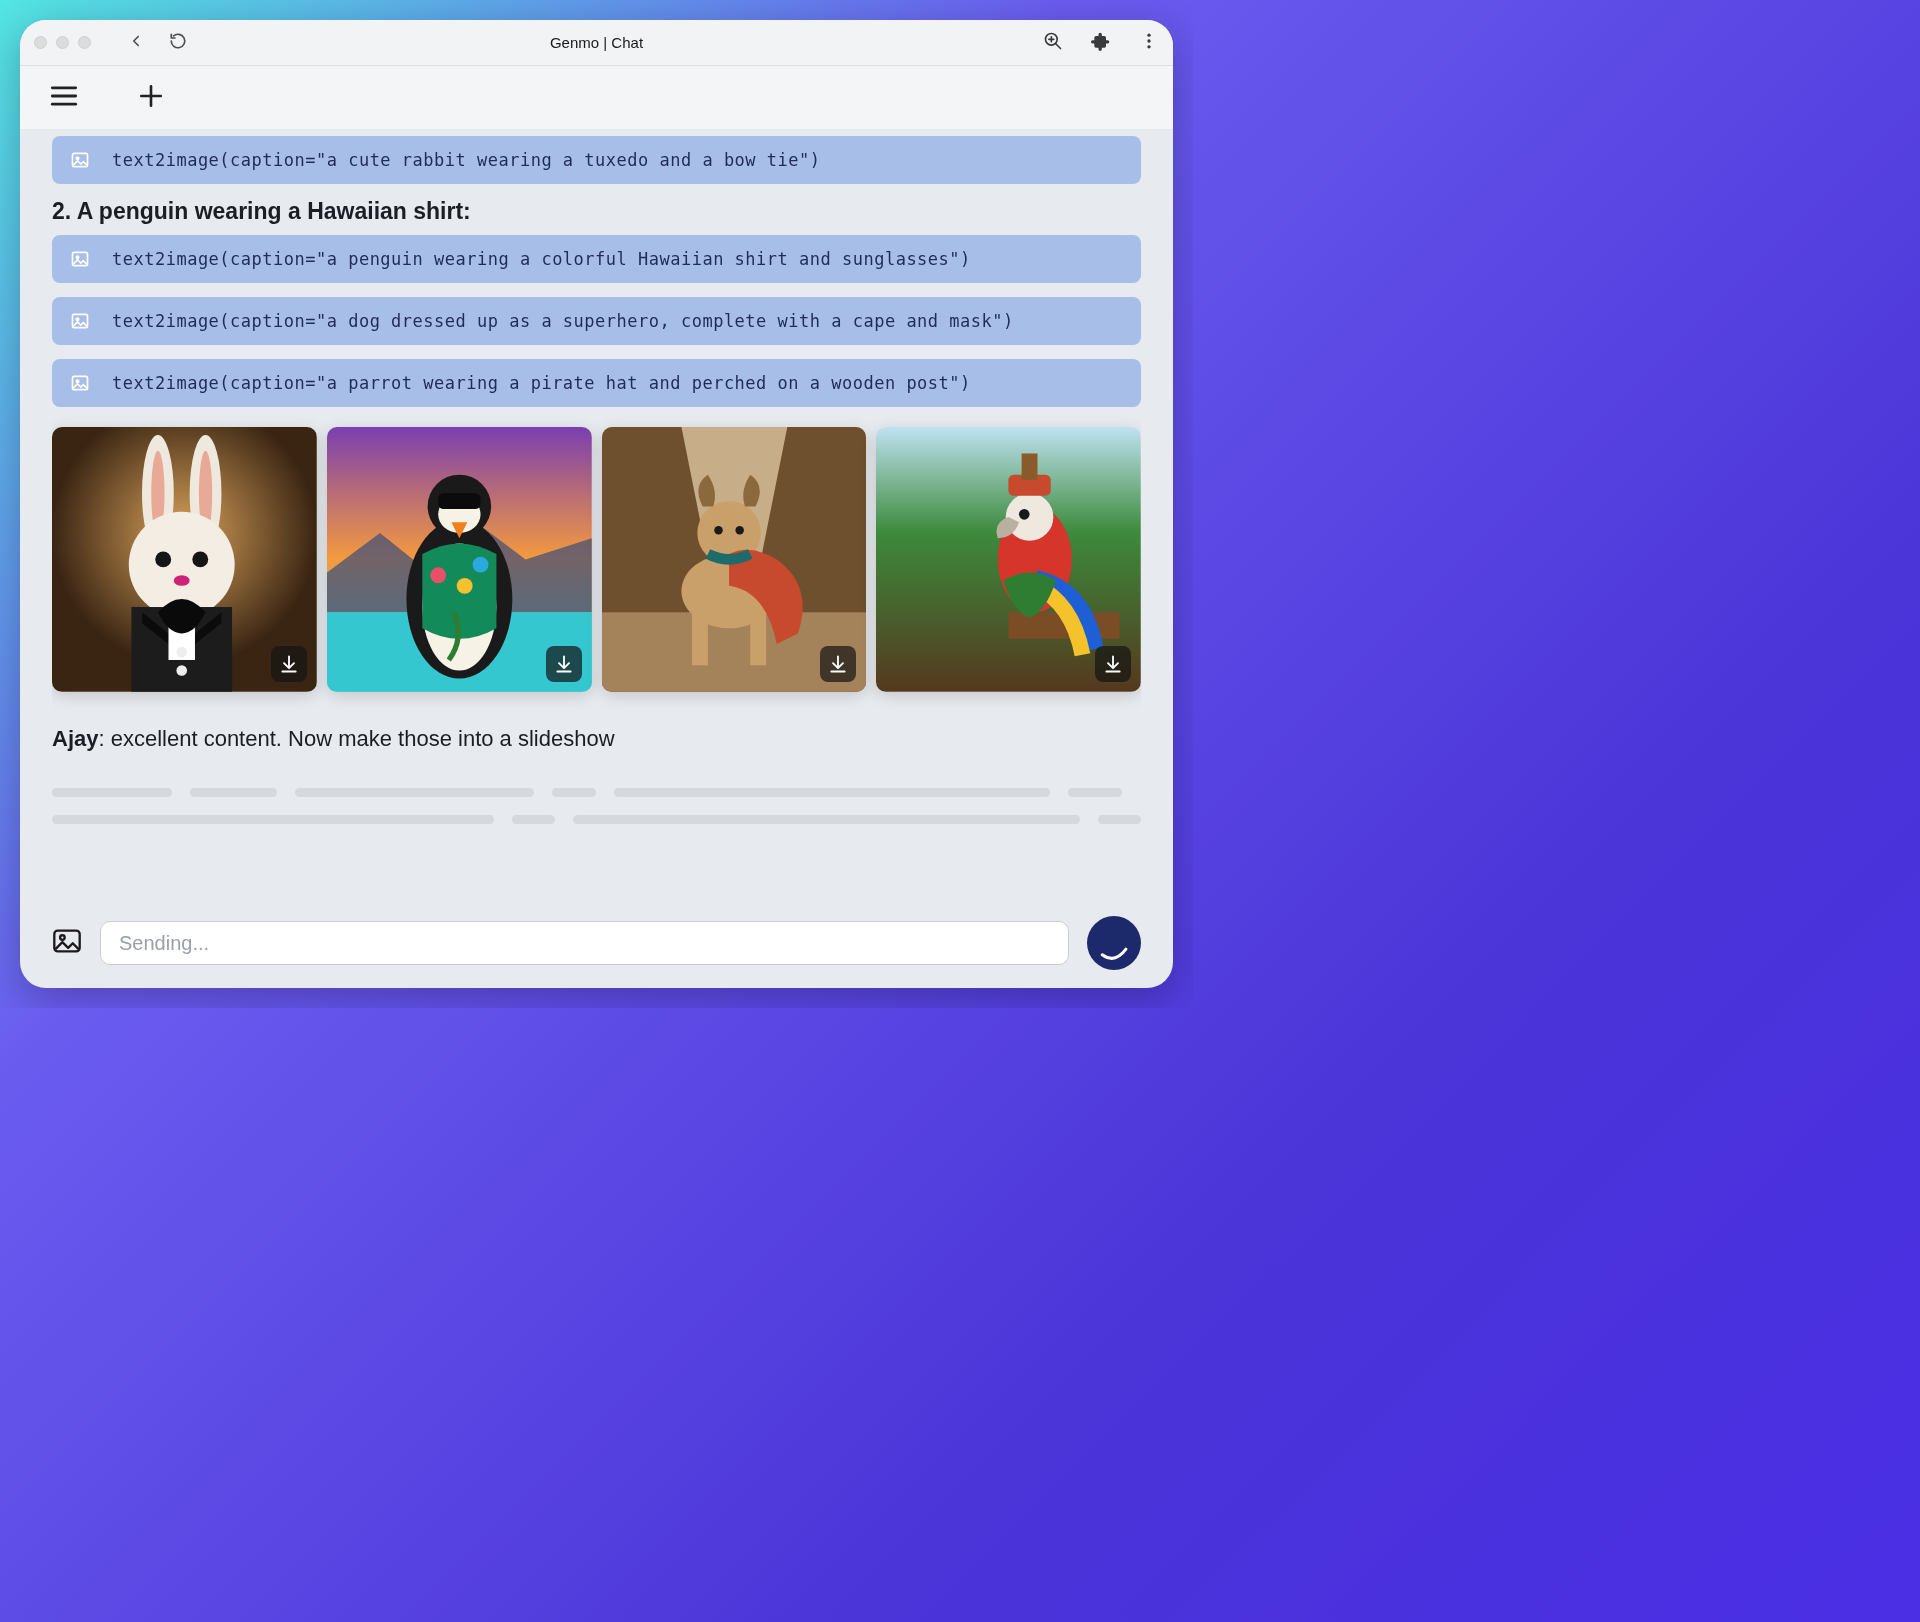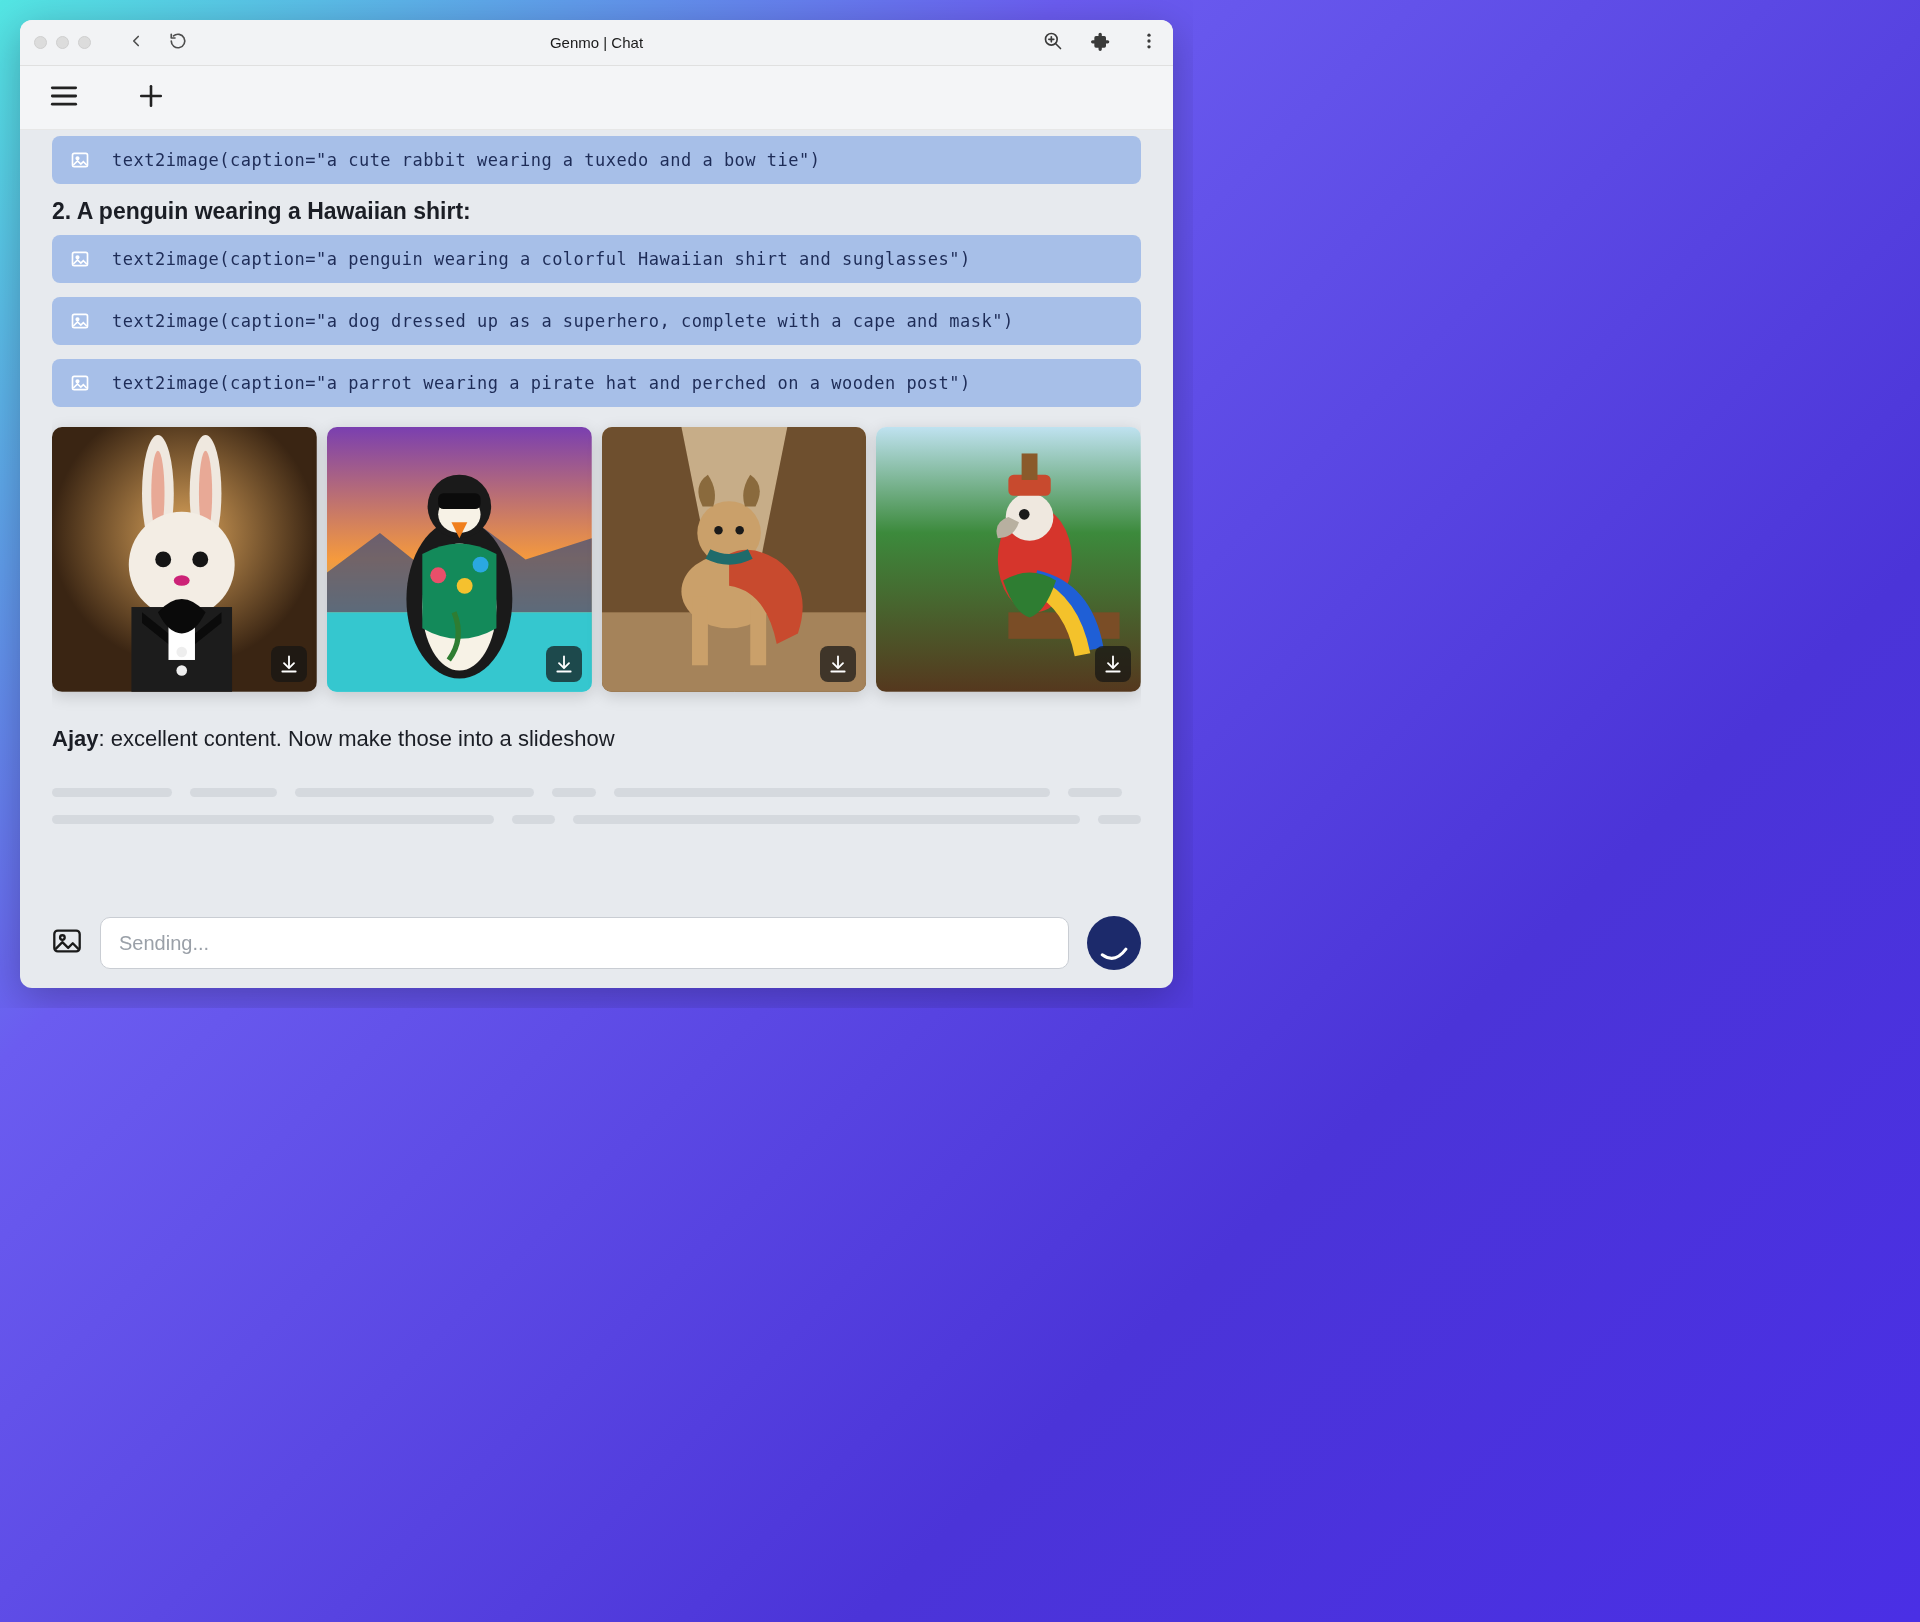--- a/index.html
+++ b/index.html
@@ -6,21 +6,21 @@
   html, body { height: 100%; }
   body {
     font-family: -apple-system, BlinkMacSystemFont, "Segoe UI", Helvetica, Arial, sans-serif;
     background: linear-gradient(135deg, #53e6e3 0%, #6b5cf0 30%, #4b34d8 70%, #4a2fe5 100%);
     padding: 20px;
     width: 1193px;
     height: 1008px;
   }
   .window {
     background: #e7eaee;
-    border-radius: 12px;
+    border-radius: 26px;
     overflow: hidden;
     box-shadow: 0 10px 40px rgba(0,0,0,.25);
     display: flex;
     flex-direction: column;
     height: 100%;
   }
   
   .titlebar {
     height: 46px;
     background: #f2f3f5;
@@ -136,21 +136,21 @@
   
   .composer {
     display: flex;
     align-items: center;
     gap: 18px;
     padding: 14px 0 18px 0;
   }
   .composer .att svg { width: 30px; height: 26px; color: #1a1a1a; }
   .composer input {
     flex: 1;
-    height: 52px;
+    height: 44px;
     border-radius: 10px;
     border: 1px solid #c9cdd3;
     background: #fff;
     padding: 0 18px;
     font-size: 20px;
     color: #1a1a1a;
   }
   .composer input::placeholder { color: #9aa0a8; }
   .send {
     width: 54px; height: 54px; border-radius: 50%;

